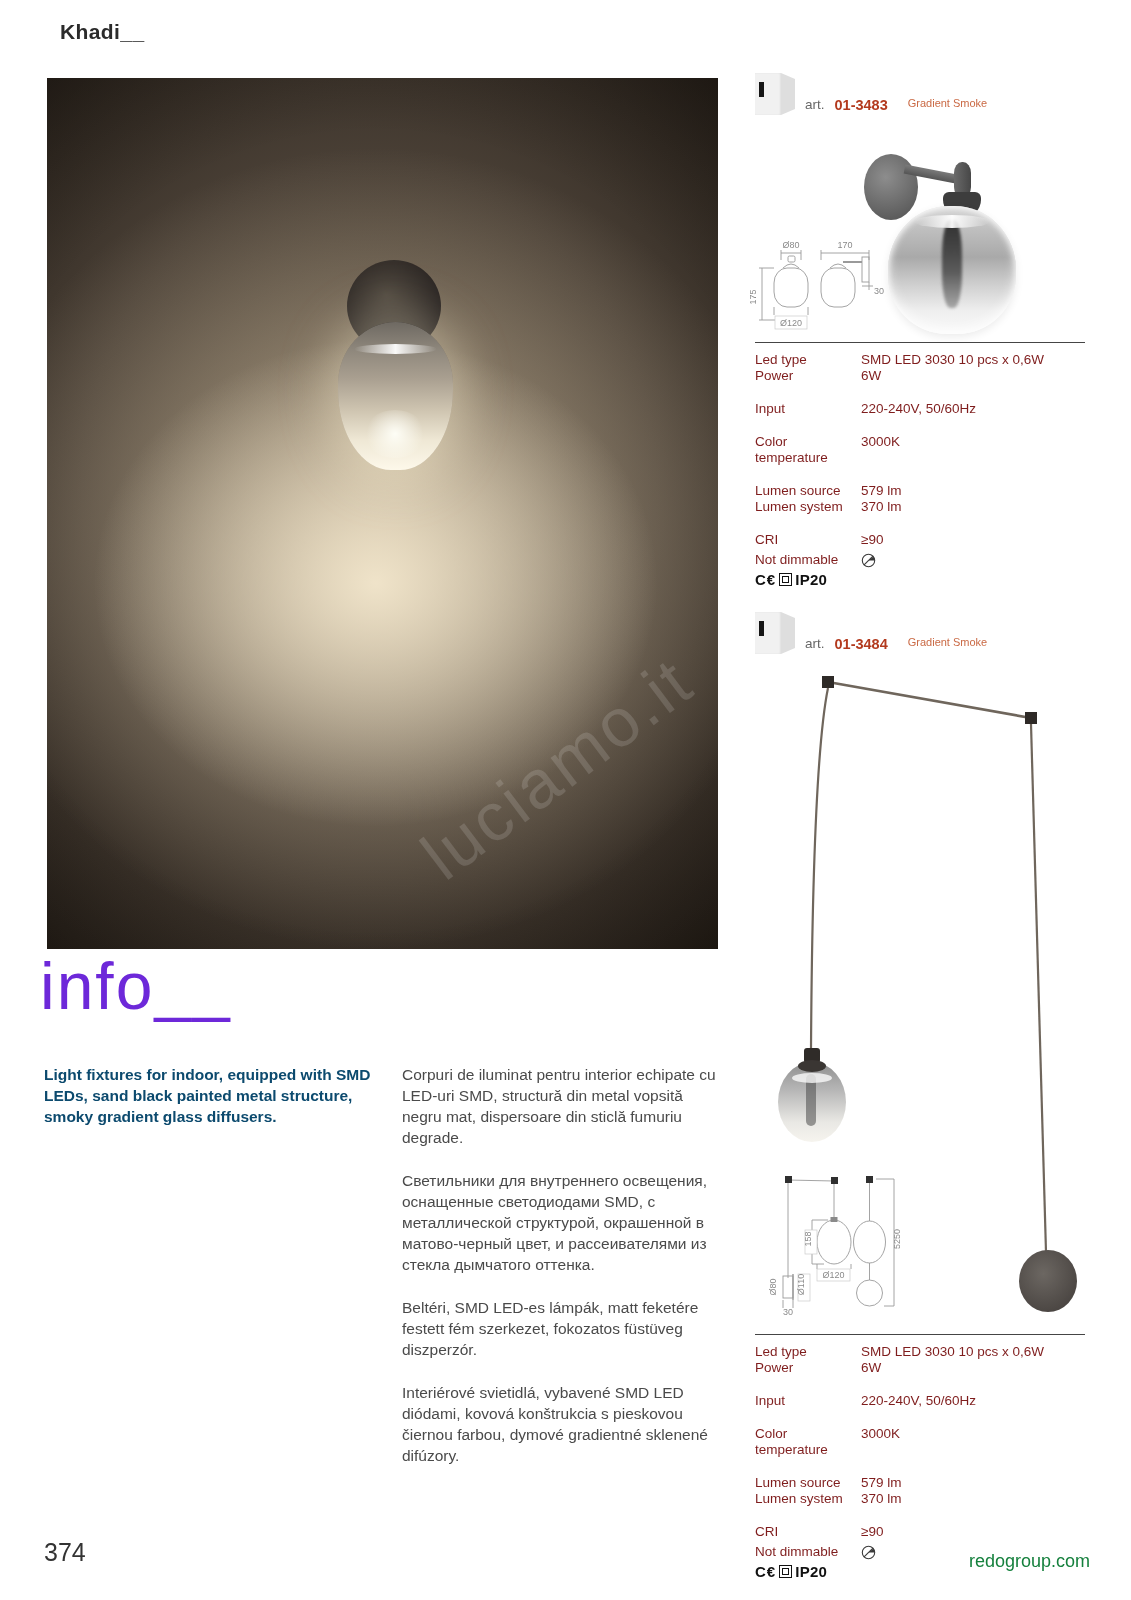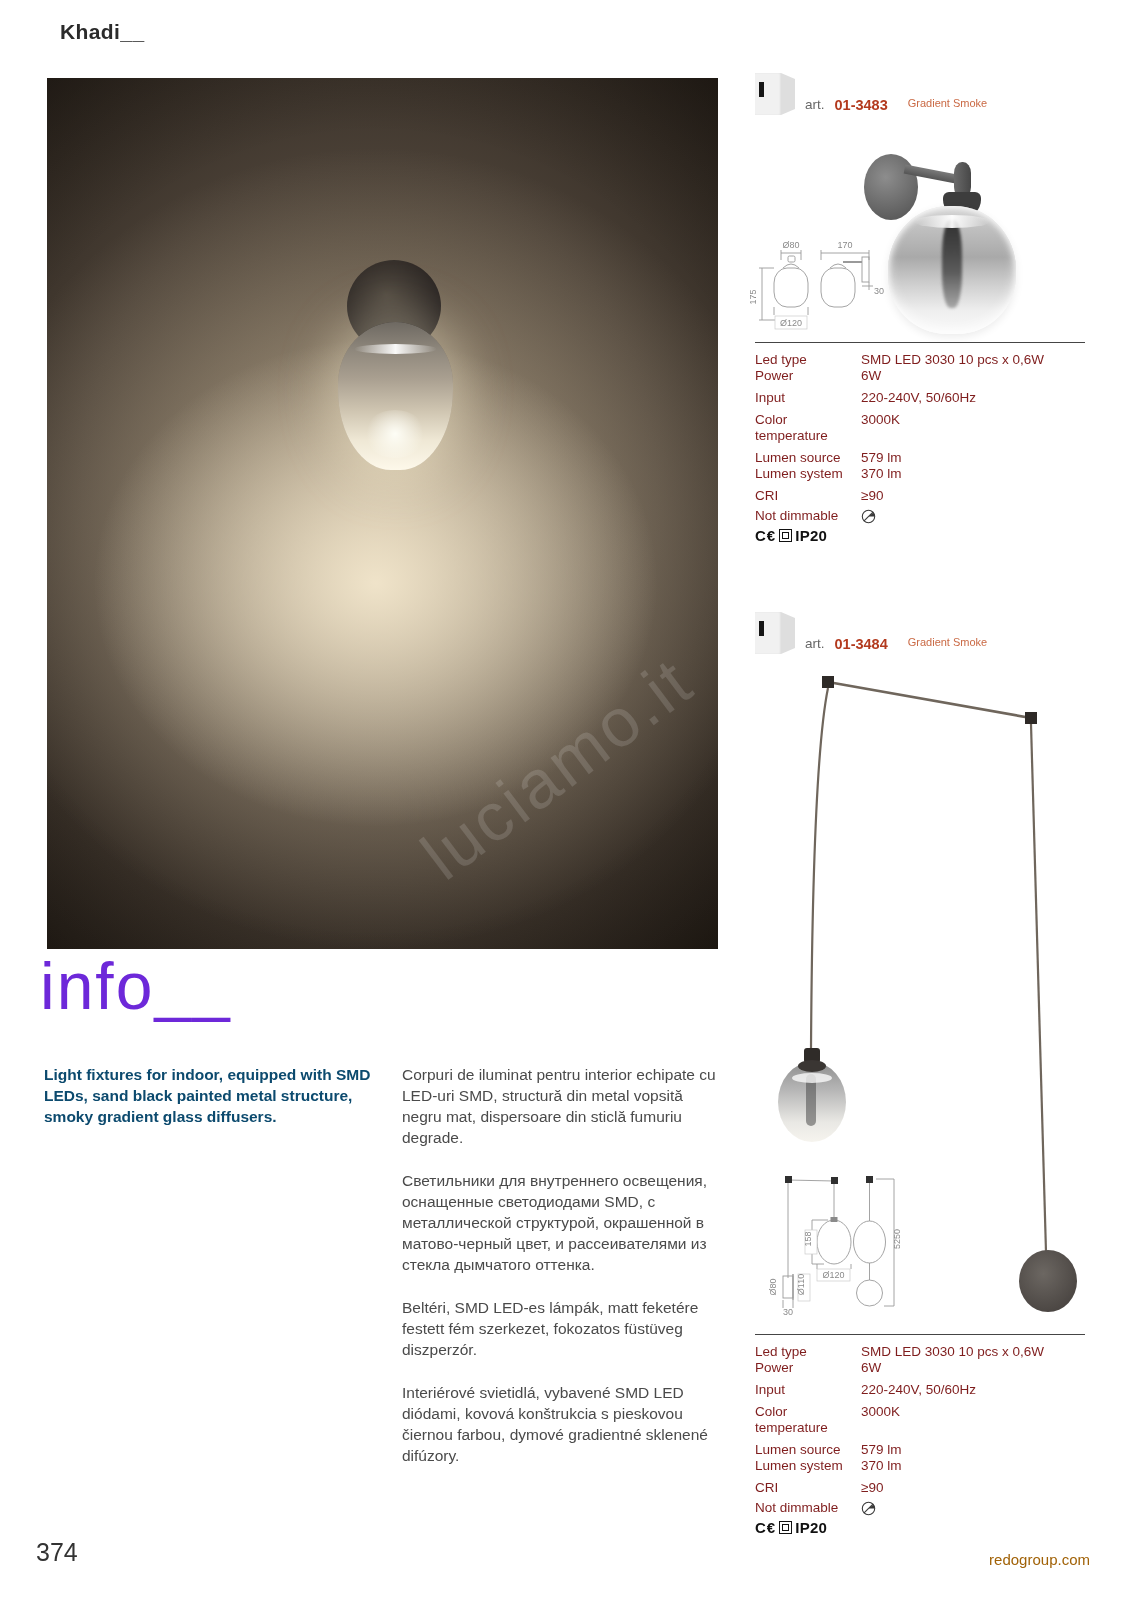--- a/index.html
+++ b/index.html
@@ -46,21 +46,21 @@
   .artline{display:flex;align-items:flex-start;font-size:13.5px;}
   .art-lbl{color:#666;}
   .art-num{font-weight:700;color:#b33a1e;font-size:14.5px;margin-left:10px;}
   .art-fin{color:#ca6a45;font-size:11px;margin-left:20px;}
 
   .spec{width:330px;}
   .spec-rule{border-top:1.5px solid #454545;margin-bottom:9px;}
   .srow{display:flex;font-size:13.5px;color:#7f1d1d;line-height:16px;}
   .srow .sl{width:106px;flex:none;}
   .srow .sv{flex:1;}
-  .srow.g{margin-top:6px;}
+  .srow.g{margin-top:17px;}
   .srow.nd{margin-top:4px;}
   .certs{margin-top:3px;display:flex;align-items:center;}
   .ce{font-size:15px;font-weight:600;color:#111;letter-spacing:1px;}
   .sq{width:11px;height:11px;border:1.6px solid #111;display:inline-flex;align-items:center;justify-content:center;margin:0 3px;}
   .sq-in{width:5px;height:5px;border:1.2px solid #111;display:block;}
   .ip{font-size:15px;font-weight:700;color:#111;letter-spacing:.3px;}
 
   
   .sconce{left:836px;top:146px;width:180px;height:190px;}
   .sc-plate{position:absolute;left:28px;top:8px;width:54px;height:66px;border-radius:50%;
@@ -77,22 +77,22 @@
   .sc-shine{position:absolute;top:9px;left:26px;width:76px;height:13px;border-radius:50%;
       background:linear-gradient(90deg,transparent,rgba(255,255,255,.95),transparent);}
 
   .pendant-svg{left:765px;top:652px;width:335px;height:670px;}
   .dims1{left:735px;top:226px;width:250px;height:106px;}
   .dims2{left:736px;top:1150px;width:175px;height:168px;}
   svg text{font-family:"Liberation Sans",sans-serif;font-size:9px;fill:#8a8a8a;}
   .dimbox{fill:#ffffff;stroke:#cccccc;stroke-width:.7;}
 
   
-  .pnum{left:36px;top:1538px;font-size:25px;color:#333;}
-  .site{right:41px;top:1551px;font-size:15px;color:#a16207;}
+  .pnum{left:44px;top:1538px;font-size:25px;color:#333;}
+  .site{right:41px;top:1551px;font-size:18px;color:#15803d;}
 
   .ndicon{width:15px;height:15px;display:block;margin-top:1px;}
 </style>
 </head>
 <body>
 
 <div class="page">
 
   <div class="abs title">Khadi__</div>
 

